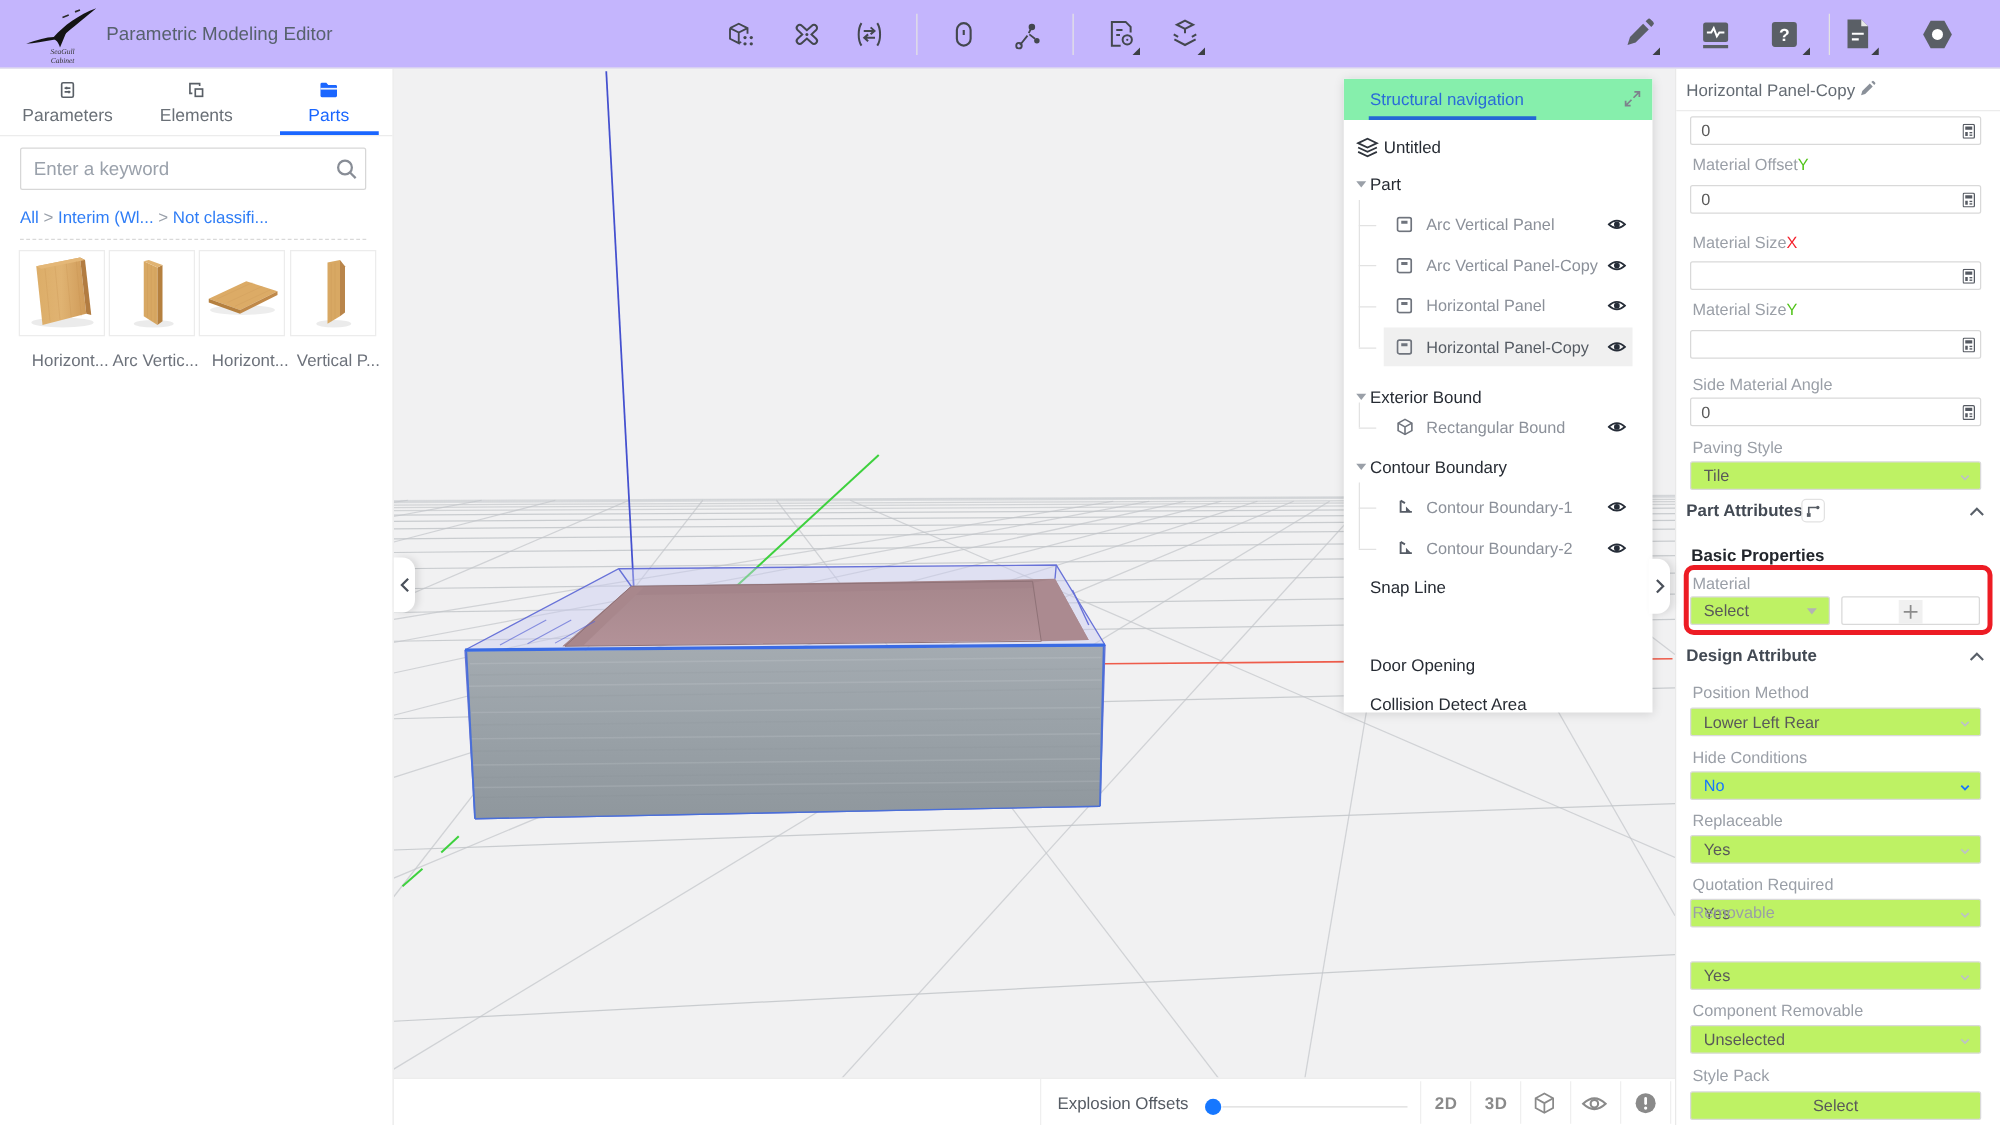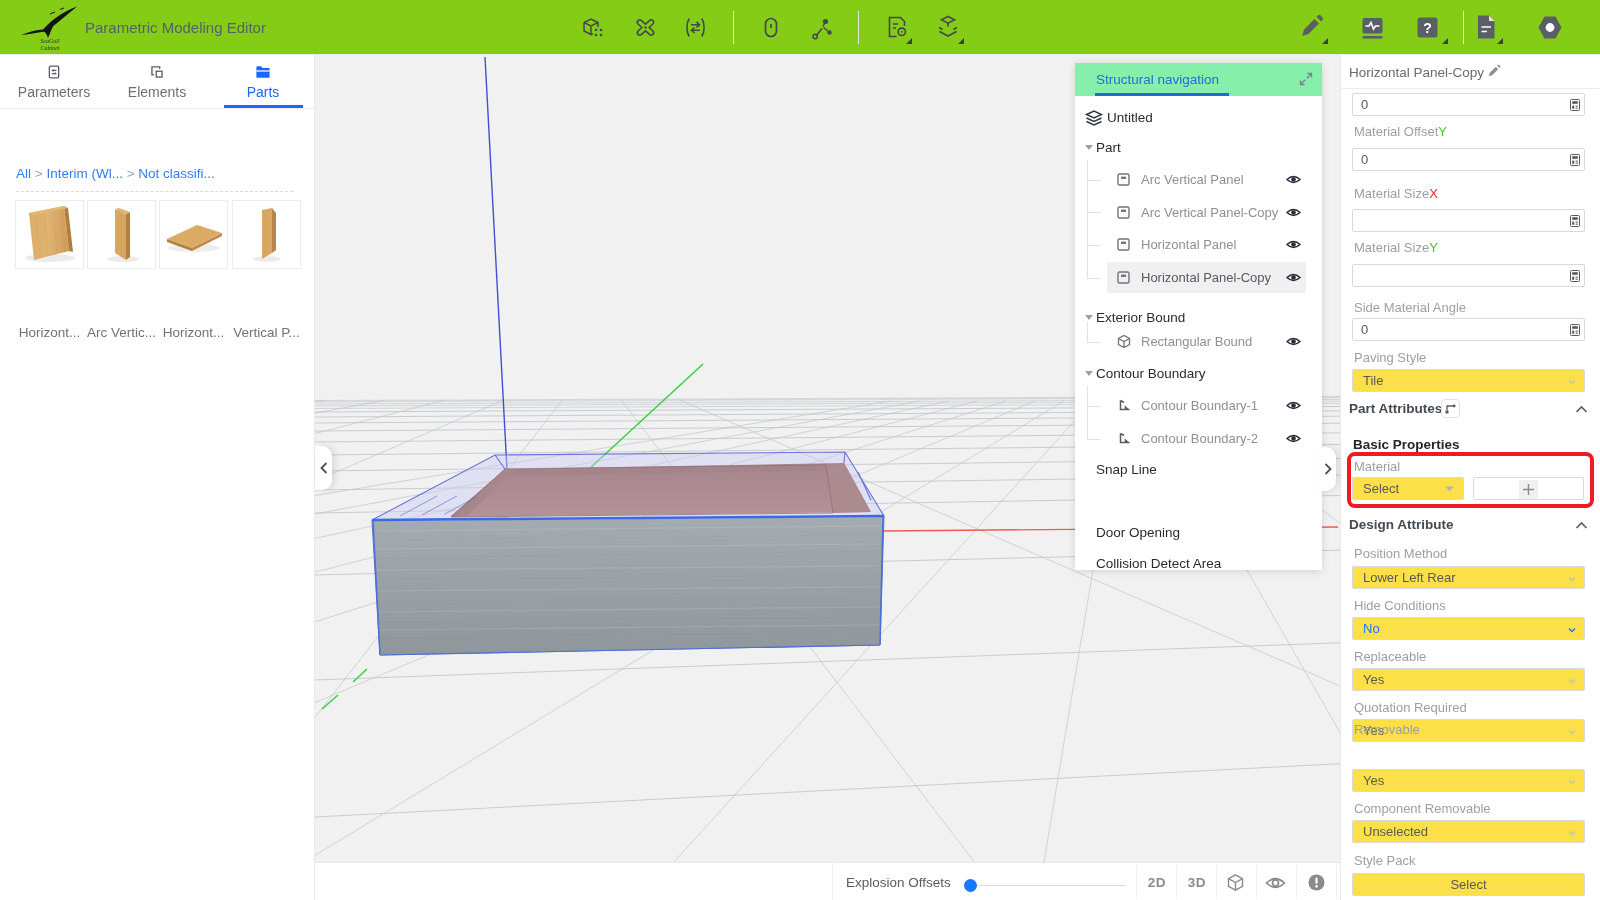--- a/index.html
+++ b/index.html
@@ -2,41 +2,41 @@
 <html><head>
 <meta charset="utf-8">
 <style>
 * { margin:0; padding:0; box-sizing:border-box; }
 html,body { width:1600px; height:900px; overflow:hidden; background:#fff;
   font-family:"Liberation Sans", sans-serif; }
 .abs { position:absolute; }
 #page { position:relative; width:1600px; height:900px; }
 
 
-#topbar { position:absolute; left:0; top:0; width:1600px; height:55px; background:#84cc16;
+#topbar { position:absolute; left:0; top:0; width:1600px; height:55px; background:#c4b5fd;
   border-bottom:1px solid #eaeaea; z-index:30; }
 #topbar .title { position:absolute; left:85px; top:19px; font-size:15px; color:#57616d; }
 .tdiv { position:absolute; top:11px; width:1px; height:33px; background:#e3e3e3; }
 .corner { position:absolute; width:0; height:0; border-left:6px solid transparent; border-bottom:6px solid #3c4043; }
 
 
 #sidebar { position:absolute; left:0; top:55px; width:315px; height:845px; background:#fff;
   border-right:1px solid #e9e9e9; z-index:20; }
 .tab { position:absolute; top:10px; width:90px; text-align:center; color:#6a7077; font-size:14px; }
 .tab .ticon { height:16px; margin-bottom:3px; }
 #tabline { position:absolute; left:224px; top:50px; width:79px; height:3px; background:#1a66ff; }
 #tabsep { position:absolute; left:0; top:53px; width:314px; height:1px; background:#ececec; }
 #search { position:absolute; left:16px; top:63px; width:277px; height:34px; border:1px solid #d7d7d7;
   border-radius:2px; }
 #search .ph { position:absolute; left:10px; top:8px; font-size:15px; color:#9aa1ab; }
 #crumbs { position:absolute; left:16px; top:111px; font-size:13.5px; color:#9aa1ab; }
 #crumbs a { color:#2f7df6; text-decoration:none; }
 #dash { position:absolute; left:16px; top:136px; width:277px; border-top:1px dashed #d9d9d9; }
 .cell { position:absolute; top:145px; width:69px; height:69px; border:1px solid #ececec; background:#fff; }
-.clabel { position:absolute; top:226px; width:75px; text-align:center; font-size:13.5px; color:#6d727b;margin-top:44px; }
+.clabel { position:absolute; top:226px; width:75px; text-align:right; font-size:13.5px; color:#6d727b; }
 
 
 #viewport { position:absolute; left:315px; top:55px; width:1025px; height:845px; background:#f1f1f2; z-index:1; }
 #vpsvg { position:absolute; left:0; top:0; }
 
 
 .sidebtn { position:absolute; width:17px; height:44px; background:#fff; z-index:24;
   box-shadow:0 2px 6px rgba(0,0,0,0.15); color:#555b63; font-size:15px; line-height:44px;
   text-align:center; font-weight:bold; }
 #leftbtn { left:315px; top:446px; border-radius:0 10px 10px 0; box-shadow:3px 0 6px rgba(0,0,0,0.10); }
@@ -67,21 +67,21 @@
 
 
 #rightpanel { position:absolute; left:1340px; top:55px; width:260px; height:845px; background:#fff;
   border-left:1px solid #e9e9e9; z-index:20; }
 #rightpanel .hdr { position:absolute; left:8px; top:10px; font-size:14px; color:#646b73; }
 #rightpanel .hsep { position:absolute; left:0px; top:33px; width:260px; height:1px; background:#ececec; }
 .rlabel { position:absolute; left:13px; font-size:13px; color:#9a9fa7; }
 .rinput { position:absolute; left:11px; width:233px; height:23px; border:1px solid #d9d9d9; border-radius:2px;
   font-size:13px; color:#595959; line-height:21px; padding-left:8px; background:#fff; }
 .rsel { position:absolute; left:11px; width:233px; height:23px; border:1px solid #d9d9d9; border-radius:2px;
-  font-size:13px; color:#595959; line-height:21px; padding-left:10px; background:#fde047; }
+  font-size:13px; color:#595959; line-height:21px; padding-left:10px; background:#bef264; }
 .chev { position:absolute; left:215px; top:8px; width:8px; height:8px; }
 .sect { position:absolute; left:8px; font-size:13.5px; font-weight:bold; color:#434a54; }
 .greenc { color:#52c41a; } .redc { color:#f5222d; }
 #redbox { position:absolute; left:6px; top:397px; width:247px; height:56px; border:4px solid #ed1c24;
   border-radius:8px; z-index:5; }
 </style>
 </head>
 <body>
 <div id="page">
 
@@ -186,20 +186,27 @@
   </div>
   <div class="tab" style="left:218px;color:#1a66ff">
     <div class="ticon"><svg width="16" height="14" viewBox="0 0 20 18">
       <path d="M1.5 3 A1.5 1.5 0 0 1 3 1.5 L7.5 1.5 L9.5 3.8 L17 3.8 A1.5 1.5 0 0 1 18.5 5.3 L18.5 15 A1.5 1.5 0 0 1 17 16.5 L3 16.5 A1.5 1.5 0 0 1 1.5 15 Z" fill="#1a66ff"></path>
       <rect x="1.5" y="6.8" width="17" height="1.8" fill="#fff" opacity="0.9"></rect>
     </svg></div>
     Parts
   </div>
   <div id="tabline"></div>
   <div id="tabsep"></div>
+  <div id="search">
+    <div class="ph">Enter a keyword</div>
+    <svg class="abs" style="left:251px;top:7px" width="19" height="19" viewBox="0 0 19 19" fill="none" stroke="#888d96" stroke-width="1.8">
+      <circle cx="8" cy="8" r="5.5"></circle>
+          <path d="M12.2 12.2 L16.5 16.5"></path>
+    </svg>
+  </div>
   <div id="crumbs"><a>All</a> &gt; <a>Interim (Wl...</a> &gt; <a>Not classifi...</a></div>
   <div id="dash"></div>
 
   <div class="cell" style="left:15px">
     <svg width="67" height="67" viewBox="0 0 67 67">
       <defs>
         <linearGradient id="wg1" x1="0" y1="0" x2="1" y2="0">
           <stop offset="0" stop-color="#dcad68"></stop>
               <stop offset="0.5" stop-color="#e0b372"></stop>
               <stop offset="1" stop-color="#cf9a58"></stop>

